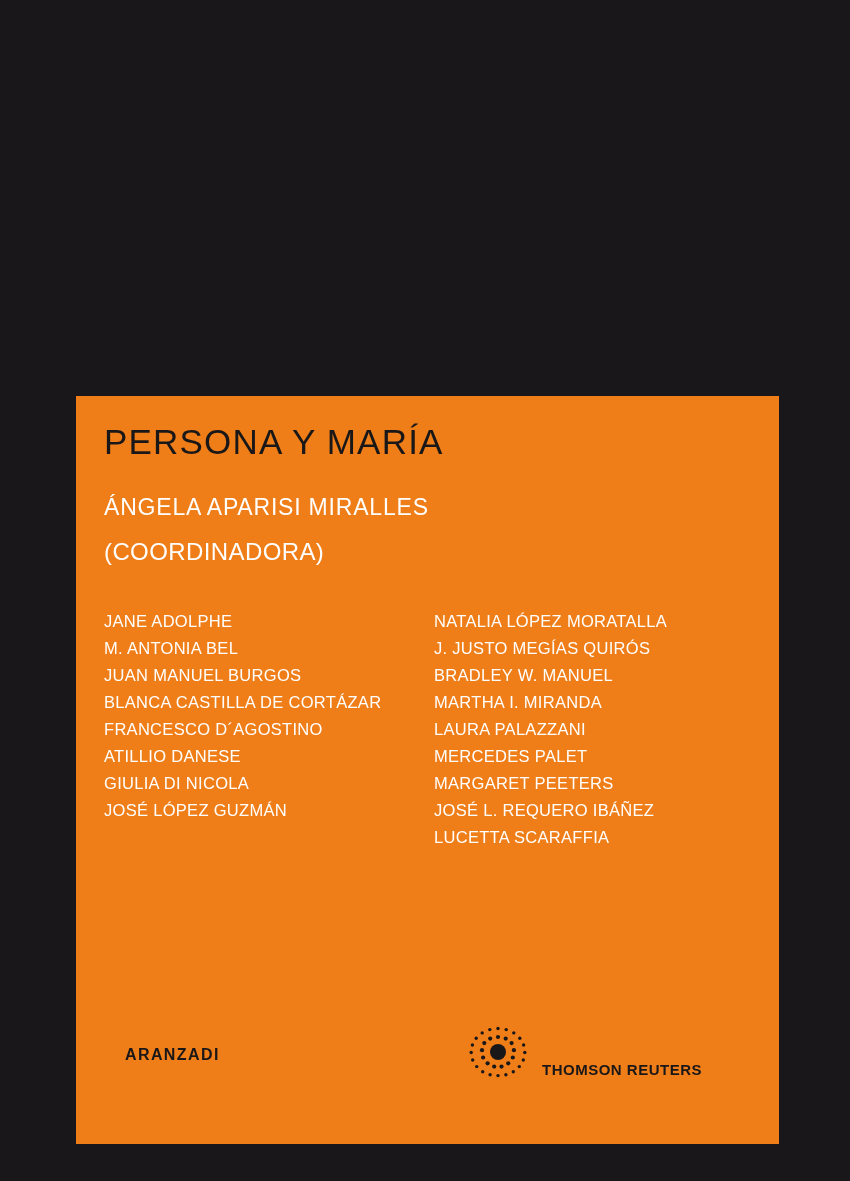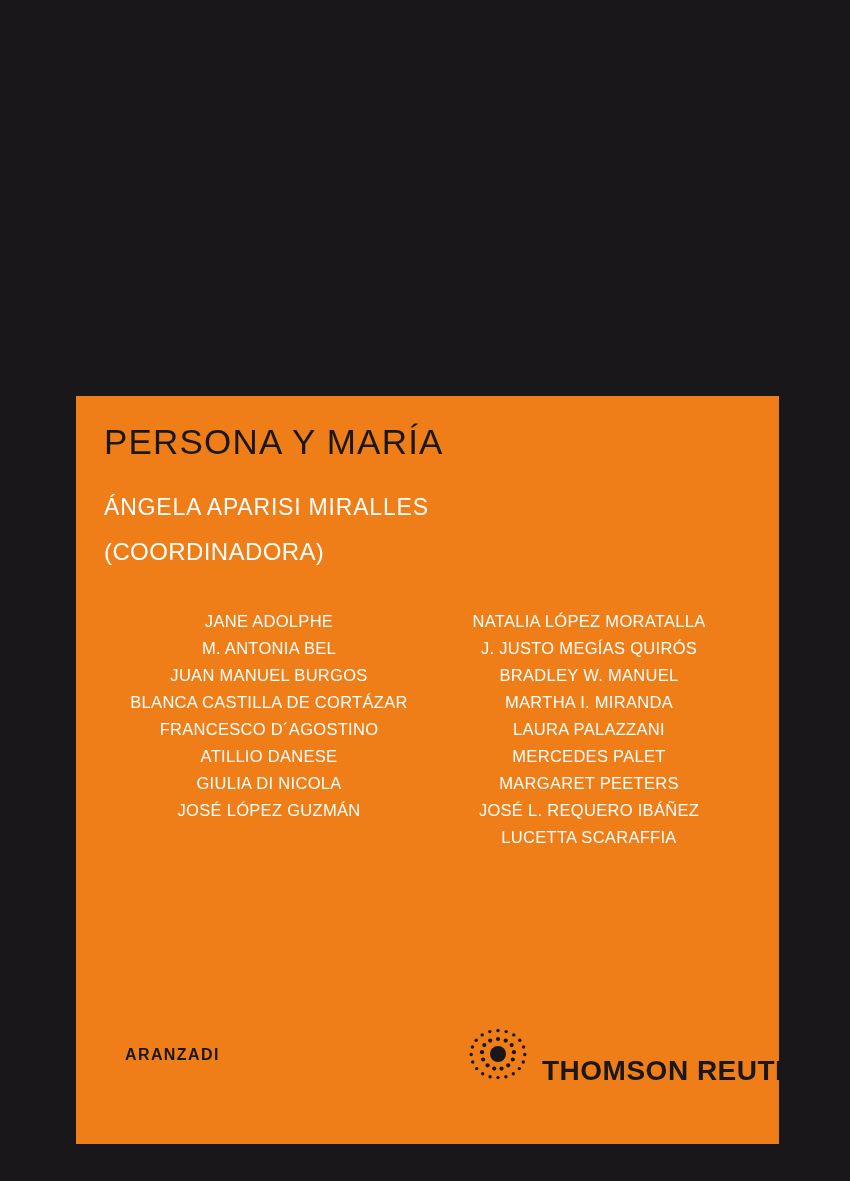--- a/index.html
+++ b/index.html
@@ -52,21 +52,20 @@
     color: #ffffff;
     font-weight: 400;
   }
   .authors {
     position: absolute;
     left: 104px;
     top: 608px;
     width: 640px;
     display: flex;
     gap: 0px;
-    text-align: center;
   }
   .authors-col {
     display: flex;
     flex-direction: column;
   }
   .authors-col.col-1 { width: 330px; }
   .authors-col.col-2 { width: 310px; }
   .author {
     font-size: 16.5px;
     line-height: 27px;
@@ -90,21 +89,21 @@
     display: flex;
     align-items: center;
     gap: 12px;
   }
   .logo-mark {
     width: 64px;
     height: 64px;
     flex: none;
   }
   .logo-text {
-    font-size: 28px;
+    font-size: 15px;
     font-weight: 700;
     letter-spacing: 0.5px;
     color: #1a1718;
     margin-top: 35px;
   }
 </style>
 </head>
 <body>
 
 <div class="cover">

